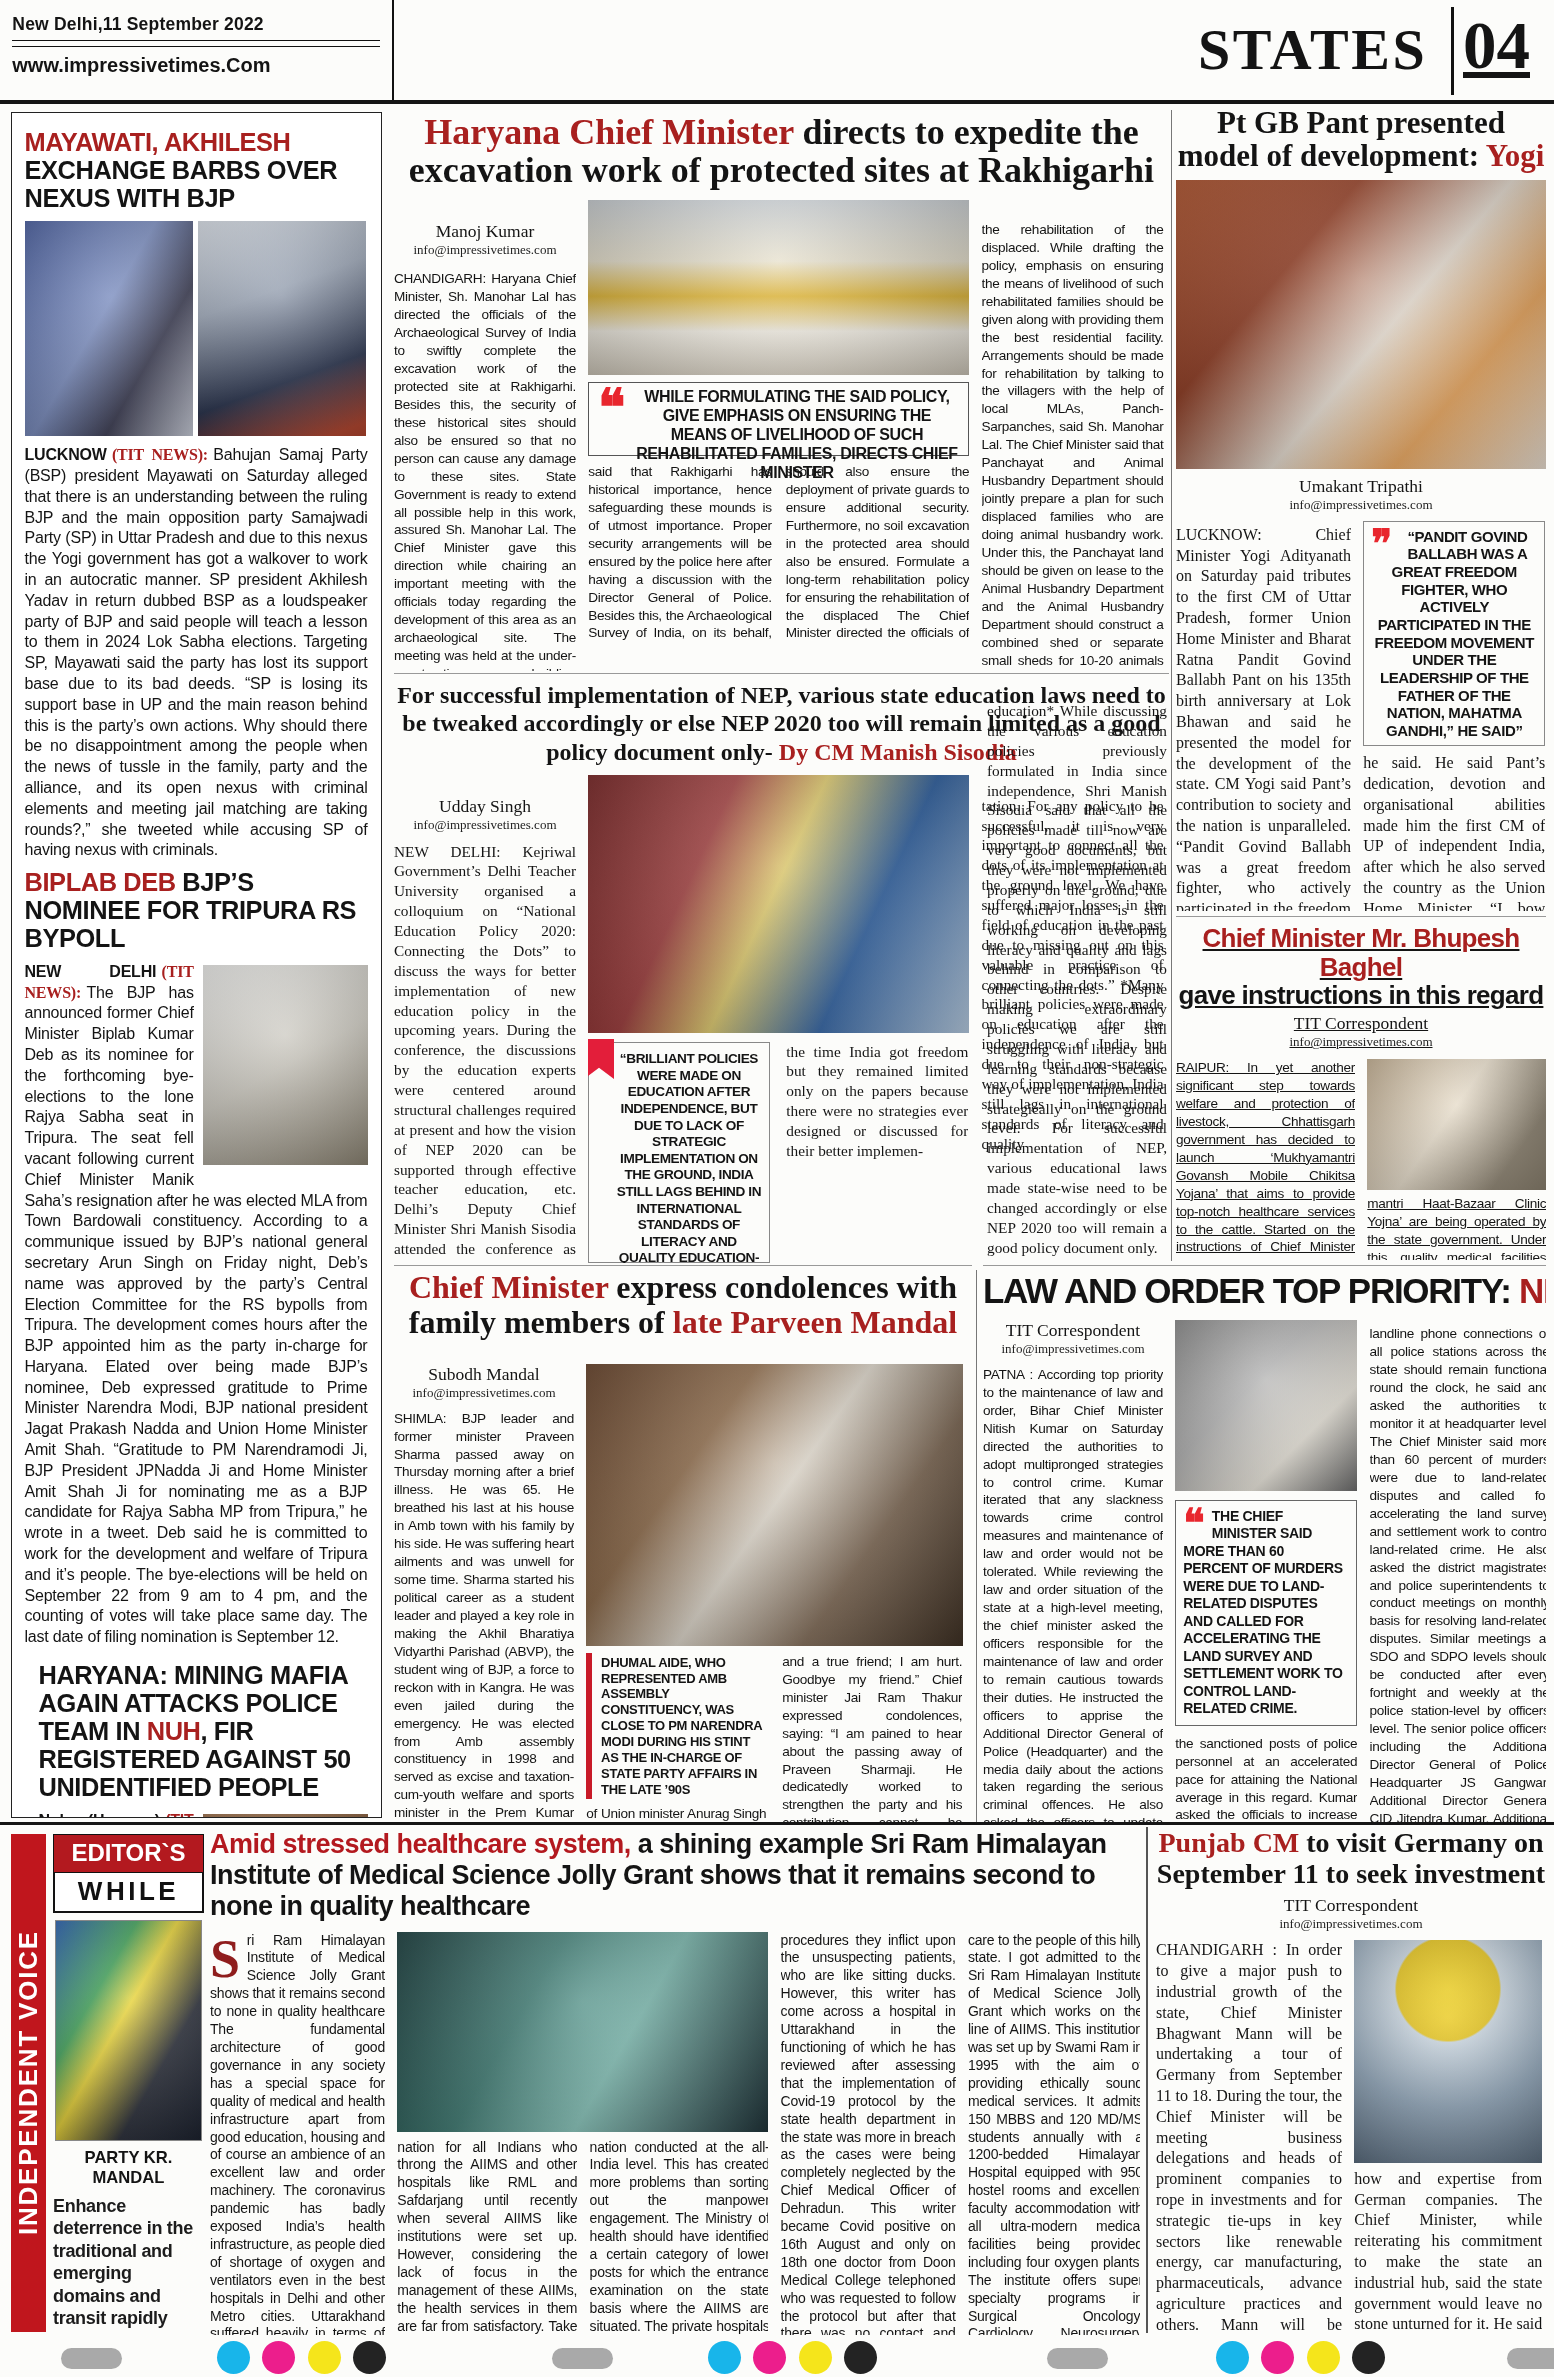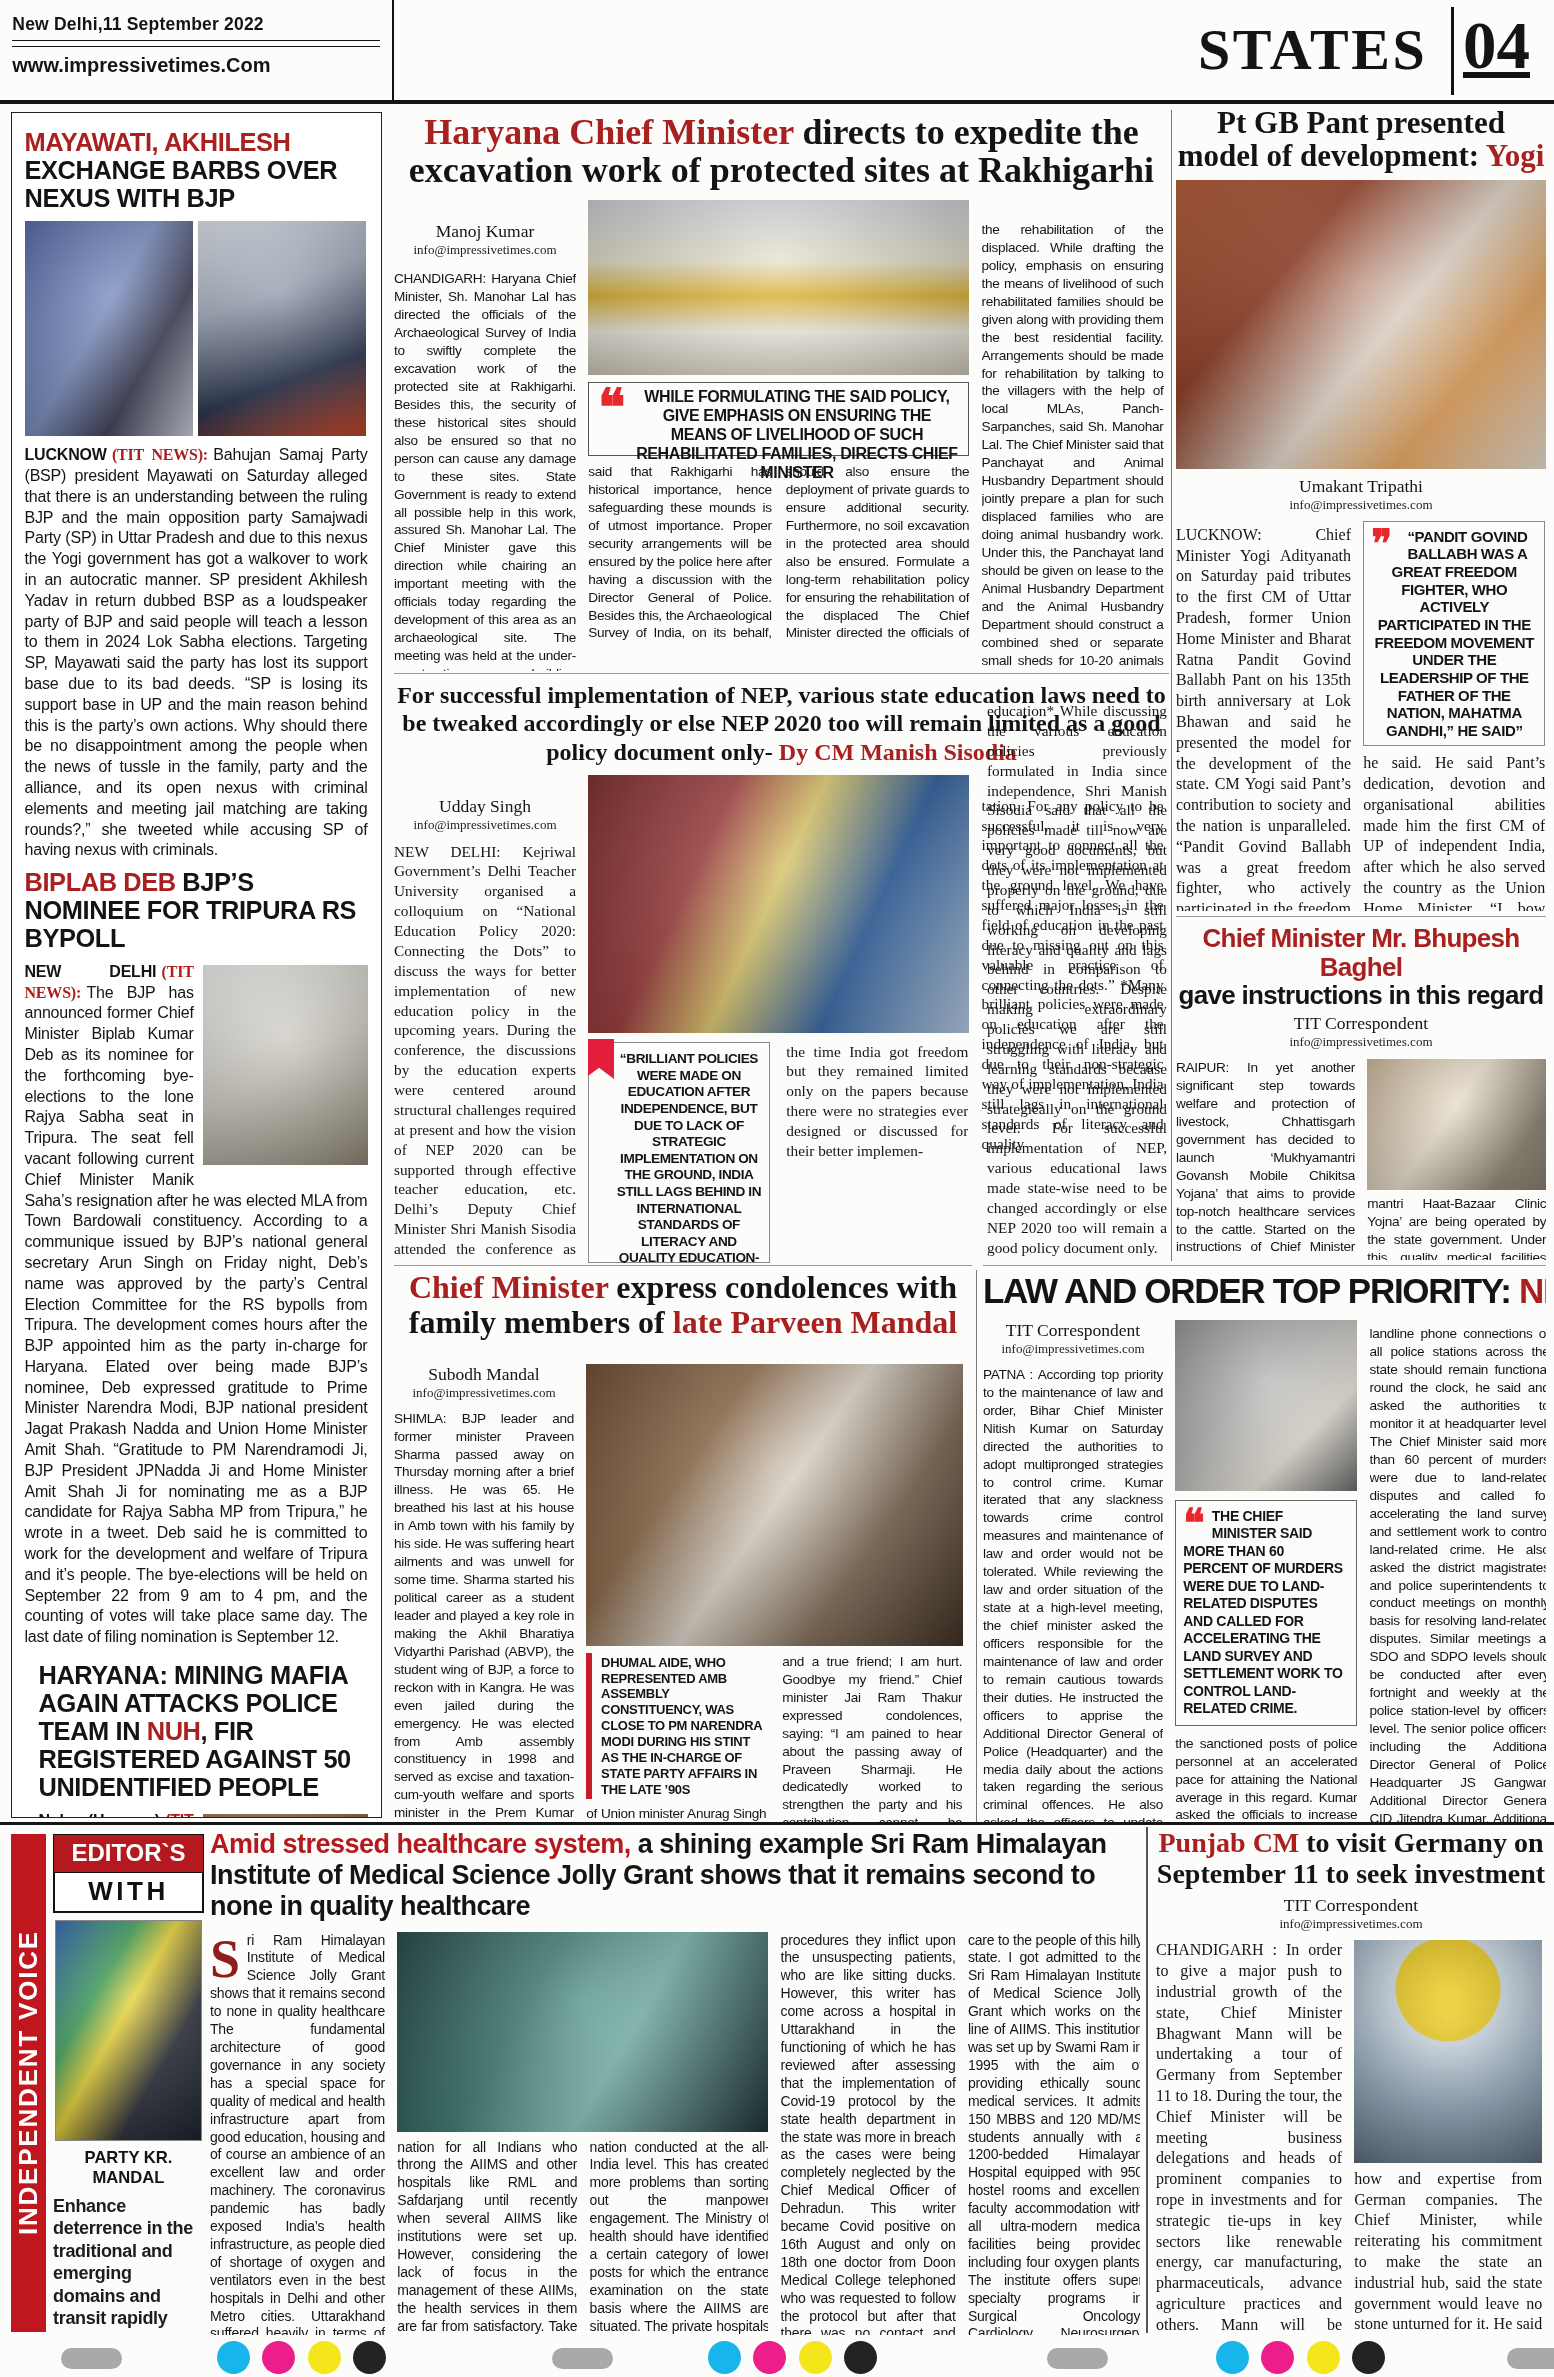--- a/index.html
+++ b/index.html
@@ -188,21 +188,21 @@
       <div style="width:182px;flex:none;overflow:hidden;">
         <div class="qbox2">
           <span class="qmark" style="font-size:39px;float:left;margin-right:5.3px;">❞</span>
           <div class="qtext2">“PANDIT GOVIND BALLABH WAS A GREAT FREEDOM FIGHTER, WHO ACTIVELY PARTICIPATED IN THE FREEDOM MOVEMENT UNDER THE LEADERSHIP OF THE FATHER OF THE NATION, MAHATMA GANDHI,” HE SAID”</div>
         </div>
         <p class="serbody jus" style="margin:0;">he said. He said Pant’s dedication, devotion and organisational abilities made him the first CM of UP of independent India, after which he also served the country as the Union Home Minister. “I bow before him for presenting the model for the development of the state,” he said. Yogi also tweeted, “Pt Govind Ballabh Pant’s diligence, patriotism and organisational acumen are a source of inspiration for all of us.”</p>
       </div>
     </div>
   </div>
 
-  <div class="abs" style="left:1176px;top:916px;width:370px;height:343px;overflow:hidden;border-top:0.9px solid #999;">
+  <div class="abs" style="left:1176px;top:916px;width:370px;height:343px;overflow:hidden;border-top:0.9px solid #999;text-decoration:underline;">
     <h1 style="font:bold 26px 'Liberation Sans',sans-serif;letter-spacing:-0.7px;text-align:center;line-height:1.1;margin:7px 0 3.5px 0;">
         <span class="red" style="display:block;">Chief Minister Mr. Bhupesh Baghel</span>
         <span style="display:block;">gave instructions in this regard</span>
       </h1>
     <div class="byline">TIT Correspondent</div>
     <div class="email">info@impressivetimes.com</div>
     <div style="display:flex;gap:12.3px;">
       <div style="width:179px;flex:none;overflow:hidden;">
         <p class="condbody jus" style="margin:0;">RAIPUR:  In yet another significant step towards welfare and protection of livestock, Chhattisgarh government has decided to launch ‘Mukhyamantri Govansh Mobile Chikitsa Yojana’ that aims to provide top-notch healthcare services to the cattle. Started on the instructions of Chief Minister Mr. Bhupesh Baghel, the scheme will be rolled out in each district with one or two mobile veterinary units in the first phase. Besides, the scheme will be further expanded in a phased manner. Meanwhile, in a bid to ensure that every individual including those residing in remote and inaccessible area has access to affordable and quality healthcare, schemes like ‘Mukhyamantri Slum Swasthya Yojana’ and ‘Mukhya-</p>
       </div>
@@ -293,21 +293,21 @@
   </div>
 
   <div class="abs rule" style="left:0;top:1822px;width:1555px;height:2.6px;"></div>
 
   <div class="abs ivban">
       <span>INDEPENDENT VOICE</span>
     </div>
 
   <div class="abs edblock">
     <div class="edlab1">EDITOR`S</div>
-    <div class="edlab2">WITH</div>
+    <div class="edlab2">WHILE</div>
     <div class="photo ph-ed"></div>
     <div class="edname">PARTY KR. MANDAL</div>
     <div class="edtext">Enhance deterrence in the traditional and emerging domains and transit rapidly from a military focussed on India’s defence to one that is also sophisticated enough to sustain its rise</div>
 
   </div>
 
   <div class="abs health">
     <h1><span class="red" style="color:#b3191f;">Amid stressed healthcare system,</span><span> a shining example Sri Ram Himalayan Institute of Medical Science Jolly Grant shows that it remains second to none in quality healthcare</span></h1>
     <div style="display:flex;gap:12.3px;">
       <div class="c200">

